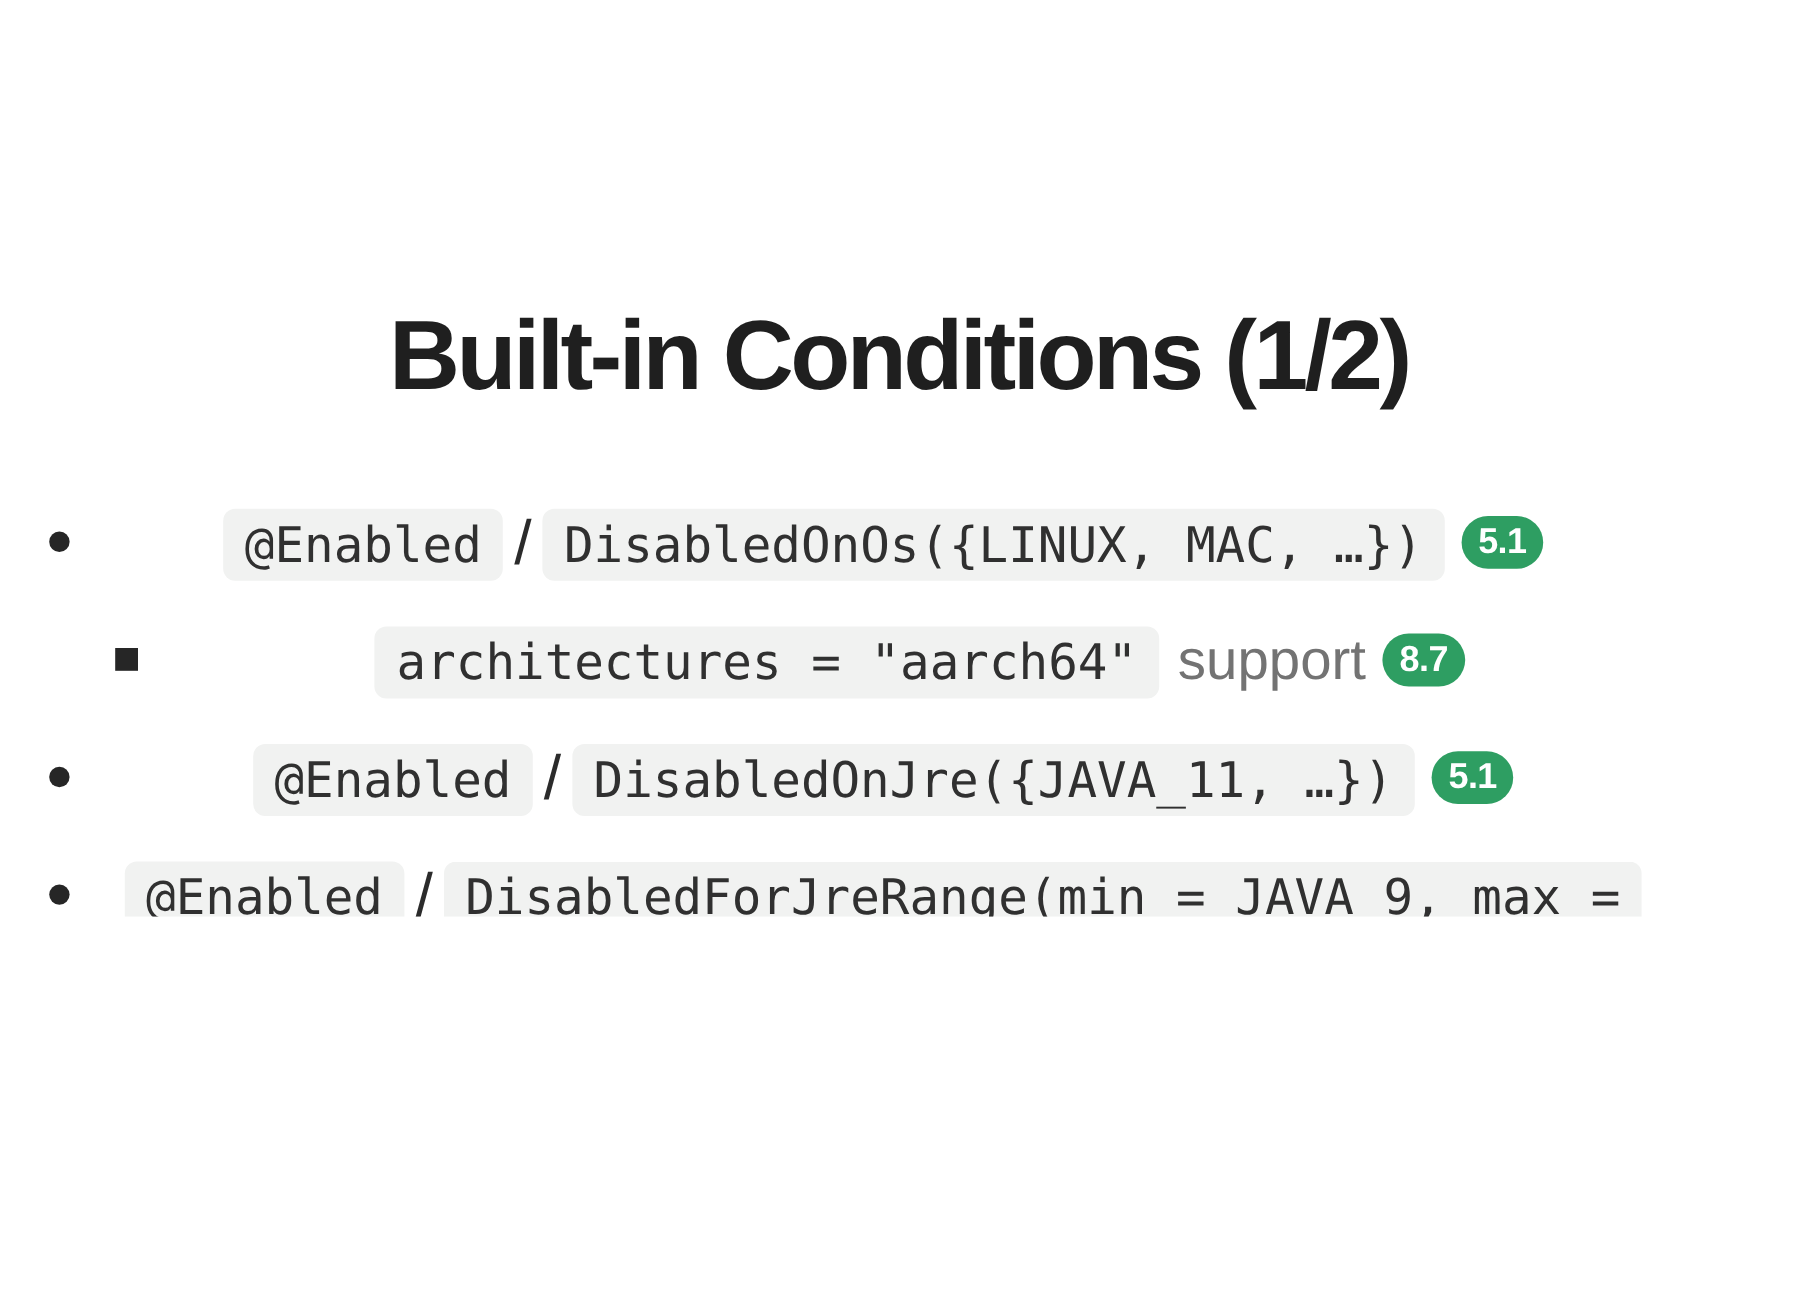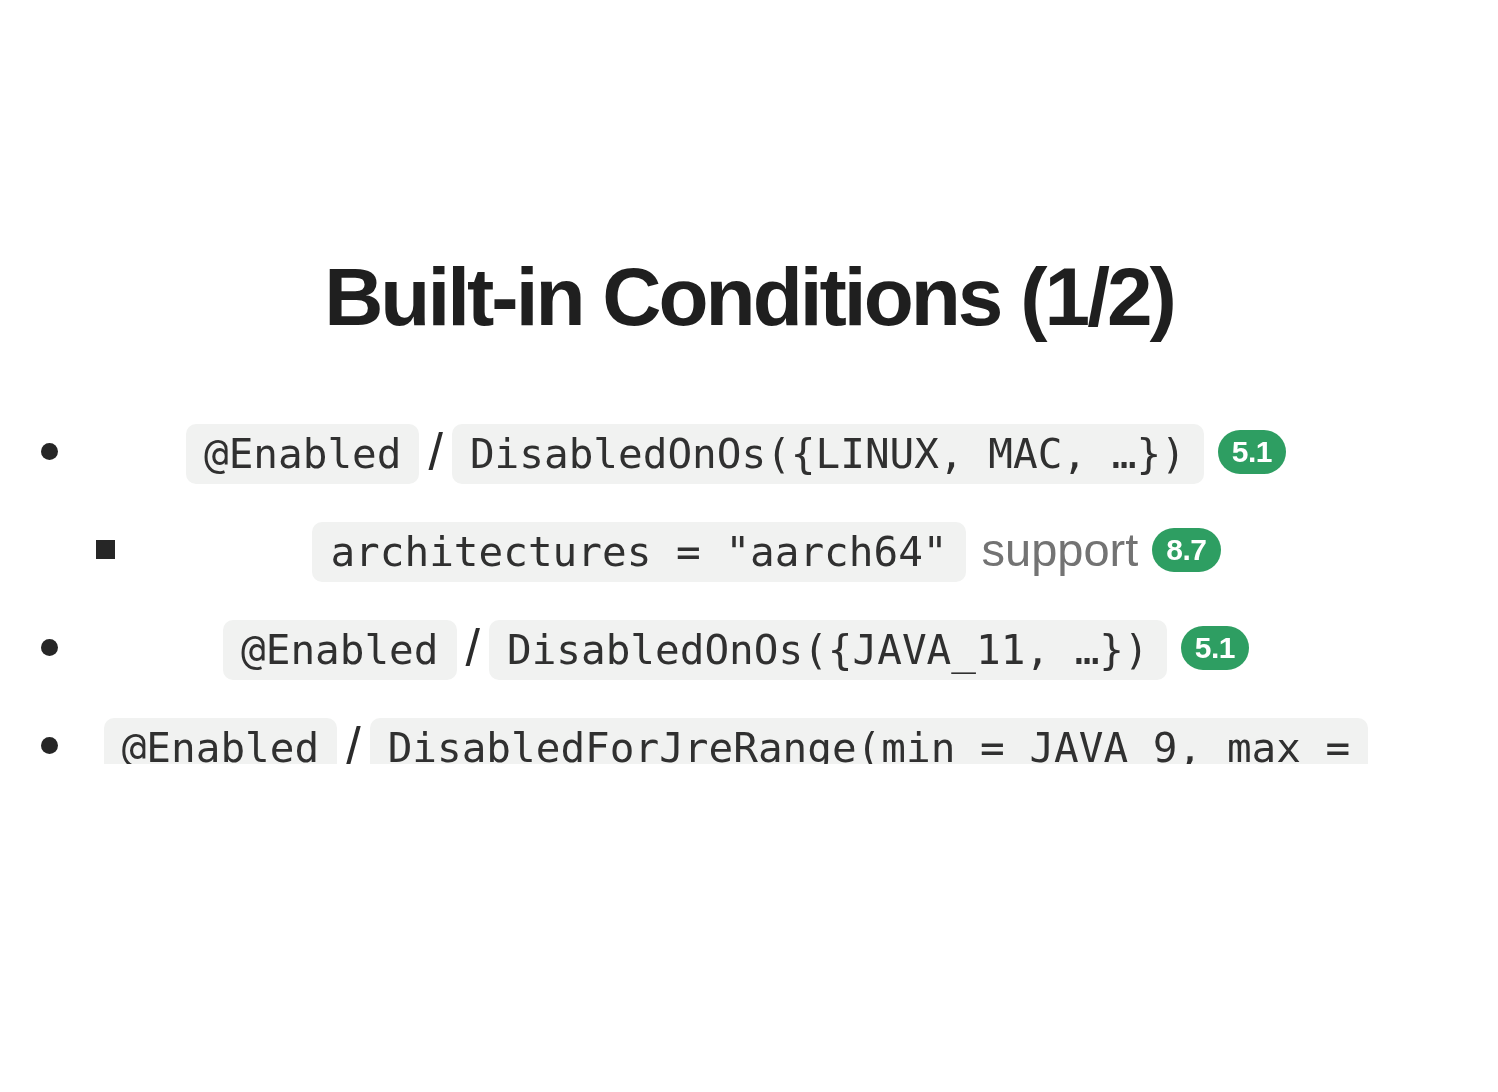--- a/index.html
+++ b/index.html
@@ -118,21 +118,21 @@
 
     <li class="bullet-item level-1">
       <span class="marker-dot"></span><span class="code-chip">@Enabled</span><span class="sep">/</span><span class="code-chip">DisabledOnOs({LINUX, MAC, …})</span><span class="version-badge">5.1</span>
     </li>
 
     <li class="bullet-item level-2">
       <span class="marker-square"></span><span class="code-chip">architectures = "aarch64"</span><span class="plain-word">support</span><span class="version-badge">8.7</span>
     </li>
 
     <li class="bullet-item level-1">
-      <span class="marker-dot"></span><span class="code-chip">@Enabled</span><span class="sep">/</span><span class="code-chip">DisabledOnOs({JAVA_11, …})</span><span class="version-badge">5.1</span>
+      <span class="marker-dot"></span><span class="code-chip">@Enabled</span><span class="sep">/</span><span class="code-chip">DisabledOnJre({JAVA_11, …})</span><span class="version-badge">5.1</span>
     </li>
 
     <li class="bullet-item level-1">
       <span class="marker-dot"></span><span class="code-chip">@Enabled</span><span class="sep">/</span><span class="code-chip">DisabledForJreRange(min = JAVA_9, max = JAVA_10)</span><span class="version-badge">5.6</span>
     </li>
 
   </ul>
 </div>
 
 </body></html>

